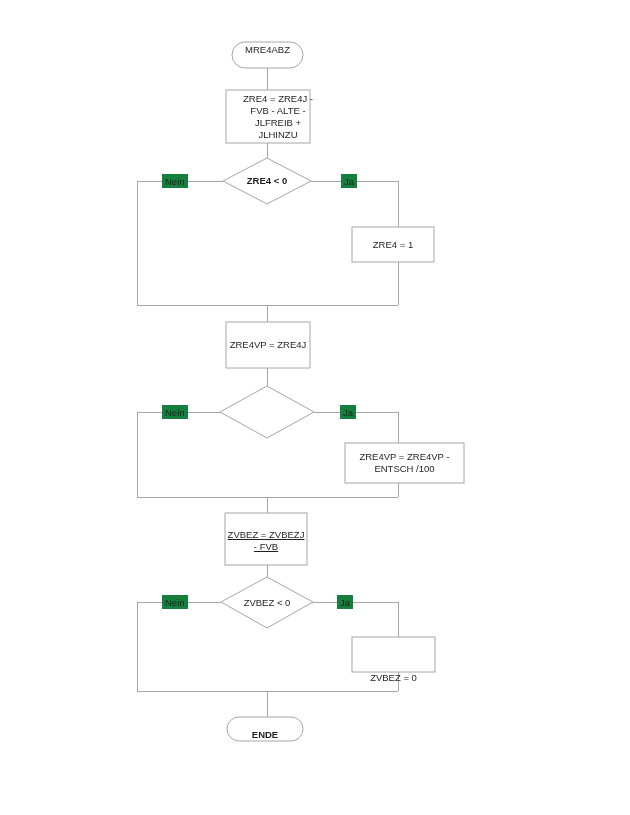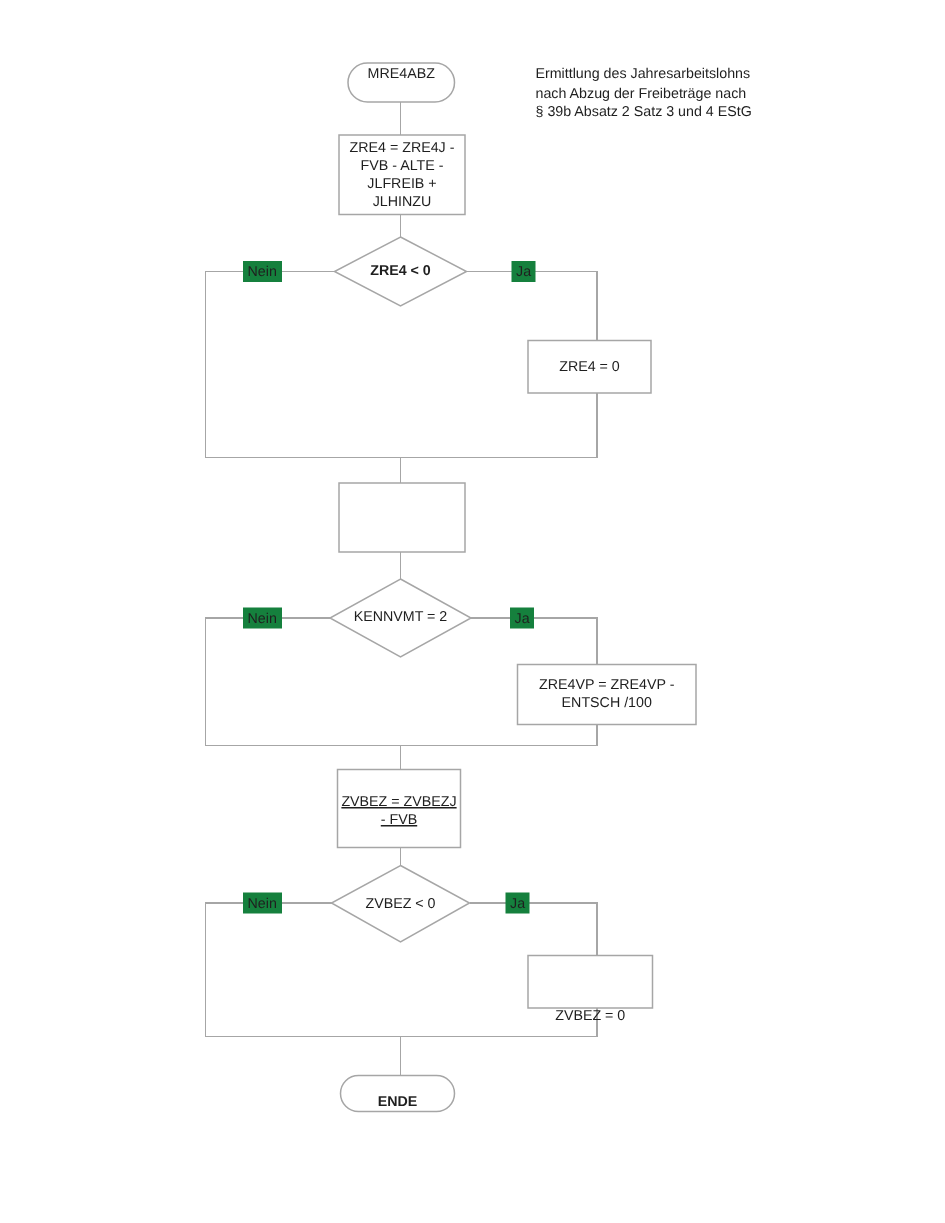--- a/index.html
+++ b/index.html
@@ -97,40 +97,37 @@
       <rect x="226" y="322" width="84" height="46"></rect>
       <polygon points="267,386 314,412 267,438 220,412"></polygon>
       <rect x="345" y="443" width="119" height="40"></rect>
       <rect x="225" y="513" width="82" height="52"></rect>
       <polygon points="267,577 313,602 267,628 221,602"></polygon>
       <rect x="352" y="637" width="83" height="35"></rect>
       <rect x="227" y="717" width="76" height="24" rx="12" ry="12"></rect>
     </g>
   </svg>
 
-  <div class="note" style="left:357px; top:44px; width:218px;">Ermittlung des Jahresarbeitslohns
-nach Abzug der Freibeträge nach
-§ 39b Absatz 2 Satz 3 und 4 EStG</div>
 
   <div class="node-label" style="left:232px; top:42px; width:71px; height:16px;">MRE4ABZ</div>
 
-  <div class="node-label" style="left:226px; top:90px; width:84px; height:53px;">ZRE4 = ZRE4J -
+  <div class="node-label" style="left:236px; top:90px; width:84px; height:53px;">ZRE4 = ZRE4J -
 FVB - ALTE -
 JLFREIB +
 JLHINZU</div>
 
   <div class="node-label" style="left:223px; top:158px; width:88px; height:46px;font-weight:bold;">ZRE4 &lt; 0</div>
 
   <div class="edge-label" style="left:162px; top:174px; height:14px;">Nein</div>
   <div class="edge-label" style="left:341px; top:174px; height:14px;">Ja</div>
 
-  <div class="node-label" style="left:352px; top:227px; width:82px; height:35px;">ZRE4 = 0</div>
+  <div class="node-label" style="left:352px; top:227px; width:82px; height:35px;">ZRE4 = 1</div>
 
+  <div class="node-label" style="left:226px; top:322px; width:84px; height:46px;">ZRE4VP = ZRE4J</div>
 
-  <div class="node-label" style="left:220px; top:386px; width:94px; height:52px;">KENNVMT = 2</div>
 
   <div class="edge-label" style="left:162px; top:405px; height:14px;">Nein</div>
   <div class="edge-label" style="left:340px; top:405px; height:14px;">Ja</div>
 
   <div class="node-label" style="left:345px; top:443px; width:119px; height:40px;">ZRE4VP = ZRE4VP -
 ENTSCH /100</div>
 
   <div class="node-label" style="left:225px; top:513px; width:82px; height:56px;text-decoration:underline;">ZVBEZ = ZVBEZJ
 - FVB</div>
 

